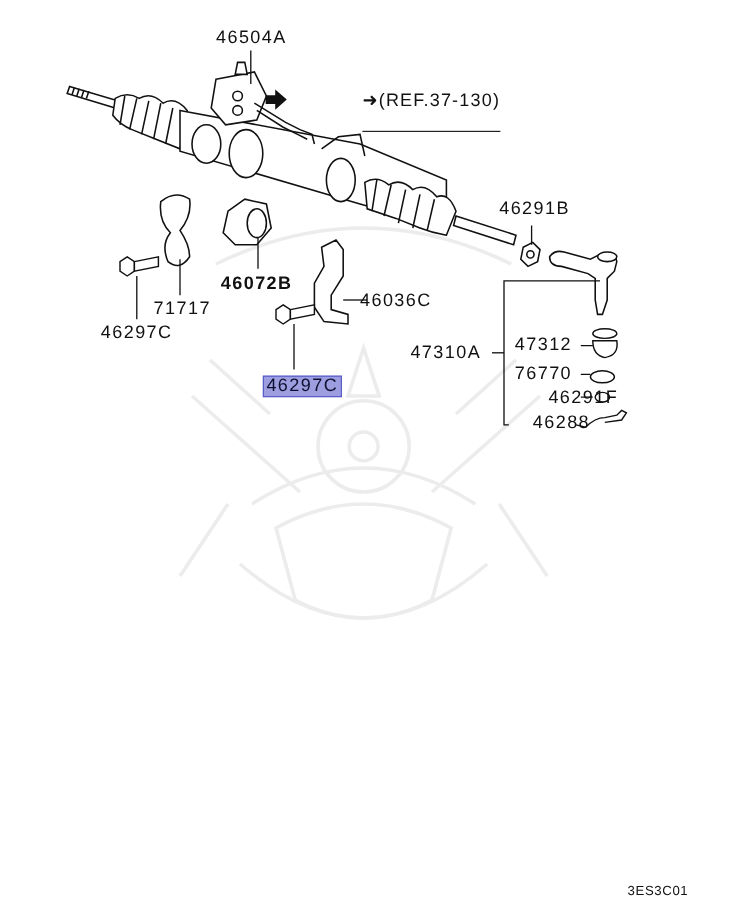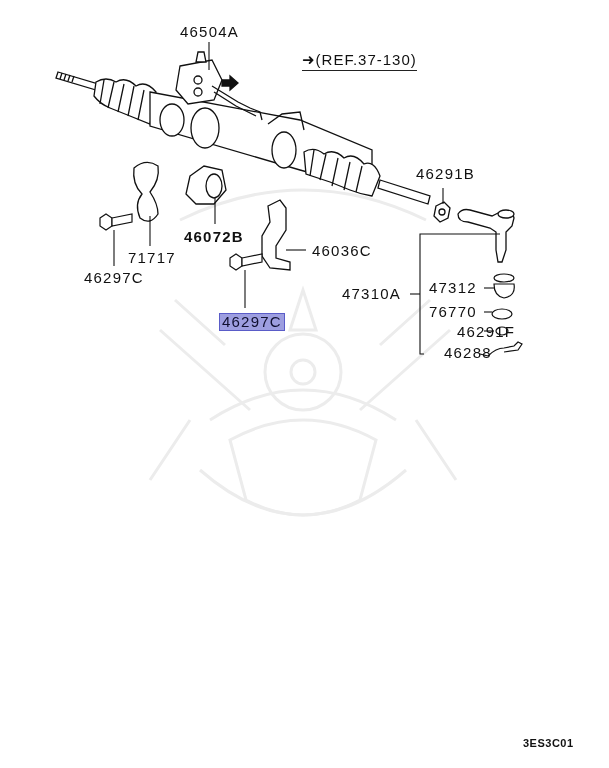--- a/index.html
+++ b/index.html
@@ -3,23 +3,23 @@
 <meta charset="utf-8">
 <style>
   html, body { margin:0; padding:0; background:#ffffff; }
   body { width:609px; height:768px; position:relative; overflow:hidden;
          font-family:"Liberation Sans", "DejaVu Sans", sans-serif; color:#111; }
   #stage { position:absolute; left:0; top:0; width:496px; height:768px; }
   svg { position:absolute; left:0; top:0; }
   .lbl { position:absolute; font-size:15px; letter-spacing:1.2px; line-height:16px;
          white-space:nowrap; color:#111; }
   .lbl.hl { background:#9d9ee0; border:1px solid #5a5cc8; padding:0 2px; color:#101030; }
-  .ref { position:absolute; left:302px; top:51px; font-size:15px; letter-spacing:1px;
-         border-bottom:1.5px solid #222; padding-bottom:1px; white-space:nowrap; }
-  .code { position:absolute; left:523px; top:737px; font-size:11px; font-weight:bold;
+  .ref { position:absolute; left:302px; top:74px; font-size:15px; letter-spacing:1px;
+         border-bottom:1.5px solid #222; padding-bottom:17px; white-space:nowrap; }
+  .code { position:absolute; left:523px; top:737px; font-size:11px; font-weight:normal;
           letter-spacing:0.5px; }
 </style>
 </head>
 <body>
 
 <div id="stage">
 
   <svg width="609" height="768" viewBox="0 0 609 768">
 
     <g stroke="#ececec" stroke-width="3" fill="none">
@@ -112,21 +112,21 @@
       <line x1="484" y1="312" x2="492" y2="312"></line>
       <line x1="484" y1="331" x2="494" y2="331"></line>
       <line x1="480" y1="354" x2="488" y2="356"></line>
     </g>
   </svg>
 
   <div class="lbl" style="left:180px;top:24px;">46504A</div>
   <div class="lbl" style="left:416px;top:166px;">46291B</div>
   <div class="lbl" style="left:128px;top:250px;">71717</div>
   <div class="lbl" style="left:184px;top:229px;font-weight:bold;">46072B</div>
-  <div class="lbl" style="left:312px;top:243px;">46036C</div>
+  <div class="lbl" style="left:300px;top:243px;">46036C</div>
   <div class="lbl" style="left:84px;top:270px;">46297C</div>
   <div class="lbl hl" style="left:219px;top:313px;">46297C</div>
   <div class="lbl" style="left:342px;top:286px;">47310A</div>
   <div class="lbl" style="left:429px;top:280px;">47312</div>
   <div class="lbl" style="left:429px;top:304px;">76770</div>
   <div class="lbl" style="left:429px;top:324px;margin-left:28px;">46291F</div>
   <div class="lbl" style="left:444px;top:345px;text-align:center;">46288</div>
 
   <div class="ref">
     <span>➜</span><span>(REF.37-130)</span>

